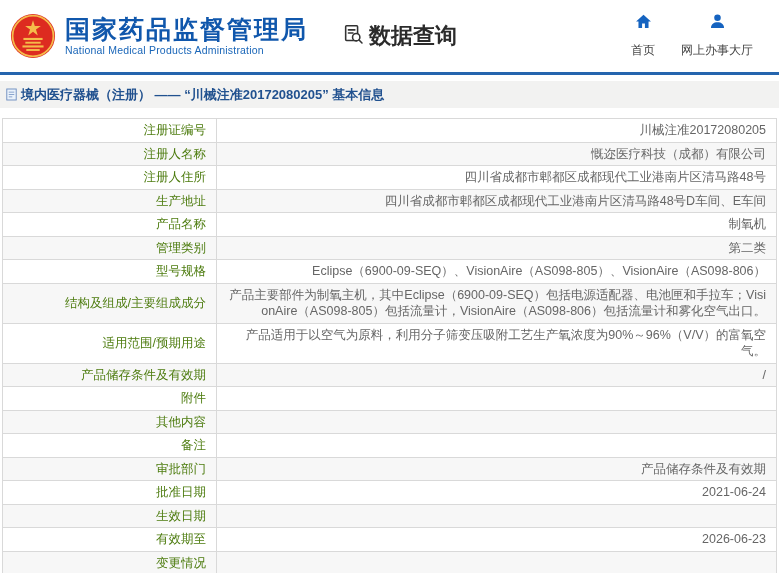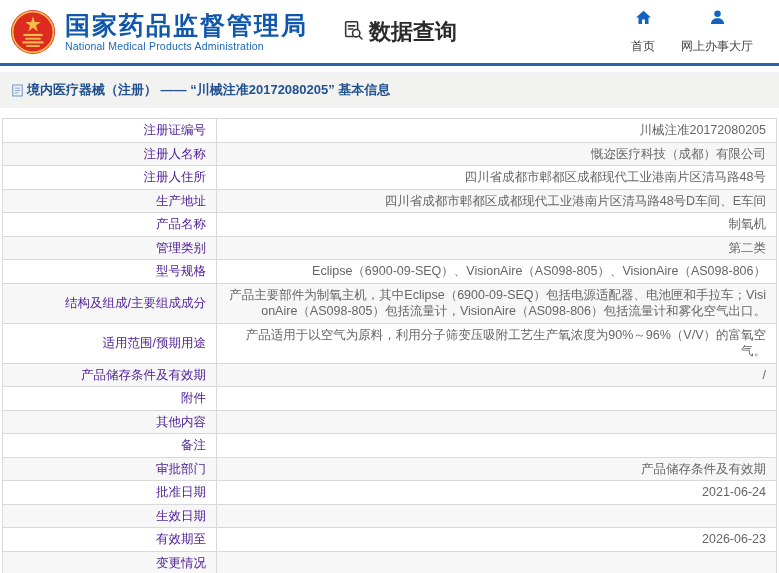--- a/index.html
+++ b/index.html
@@ -5,44 +5,44 @@
   * { margin:0; padding:0; box-sizing:border-box; }
   html,body { width:779px; }
   body {
     font-family:"Liberation Sans","DejaVu Sans",sans-serif;
     background:#f0f0ef;
     color:#666;
   }
   .page { width:779px; min-height:569px; background:#fff; }
 
   
-  .header { height:63px; display:flex; align-items:center; padding:0 12px 0 10px; background:#fff; }
+  .header { height:72px; display:flex; align-items:center; padding:0 12px 0 10px; background:#fff; }
   .logo-group { display:flex; align-items:center; }
   .emblem { width:46px; height:46px; flex:0 0 auto; }
   .org-text { margin-left:9px; }
   .org-title { font-size:25px; font-weight:bold; color:#1057ac; letter-spacing:2px; line-height:27px; }
   .org-subtitle { font-size:10.5px; color:#1a66b8; letter-spacing:0.2px; margin-top:1px; }
   .dataquery { display:flex; align-items:center; margin-left:34px; cursor:pointer; }
   .dataquery .dq-label { font-size:22px; font-weight:bold; color:#2b2b2b; margin-left:5px; }
   .topnav { margin-left:auto; display:flex; gap:26px; padding-right:14px; }
   .topnav-item { display:flex; flex-direction:column; align-items:center; cursor:pointer; }
   .topnav-item .nav-label { font-size:12px; color:#444; margin-top:8px; white-space:nowrap; }
 
   
   .blue-line { height:3px; background:#2565ae; }
   .gap6 { height:6px; background:#fff; }
-  .titlebar { height:36px; background:#f2f2f1; display:flex; align-items:center; padding:0 12px; }
+  .titlebar { height:27px; background:#f2f2f1; display:flex; align-items:center; padding:0 6px; }
   .titlebar .doc-icon { margin-right:4px; display:inline-flex; }
   .titlebar .title-text { font-size:13px; color:#21518f; font-weight:bold; }
   .gap10 { height:10px; background:#fff; }
 
   
   table.info { width:775px; margin:0 2px; border-collapse:collapse; font-size:12.5px; color:#666; }
   table.info td { border:1px solid #d9d9d9; padding:3px 10px; line-height:16.5px; vertical-align:middle; }
-  table.info td.lbl { width:214px; text-align:right; color:#4c1d95; }
+  table.info td.lbl { width:214px; text-align:right; color:#4d7c0f; }
   table.info td.val { text-align:right; word-break:break-all; }
   table.info tr:nth-child(even) { background:#f7f7f7; }
   table.info a { color:#4da0f0; text-decoration:none; cursor:pointer; }
   .note-ic { display:inline-block; vertical-align:-1px; margin-right:2px; }
 </style>
 </head>
 <body>
 
 <div class="page">
 

